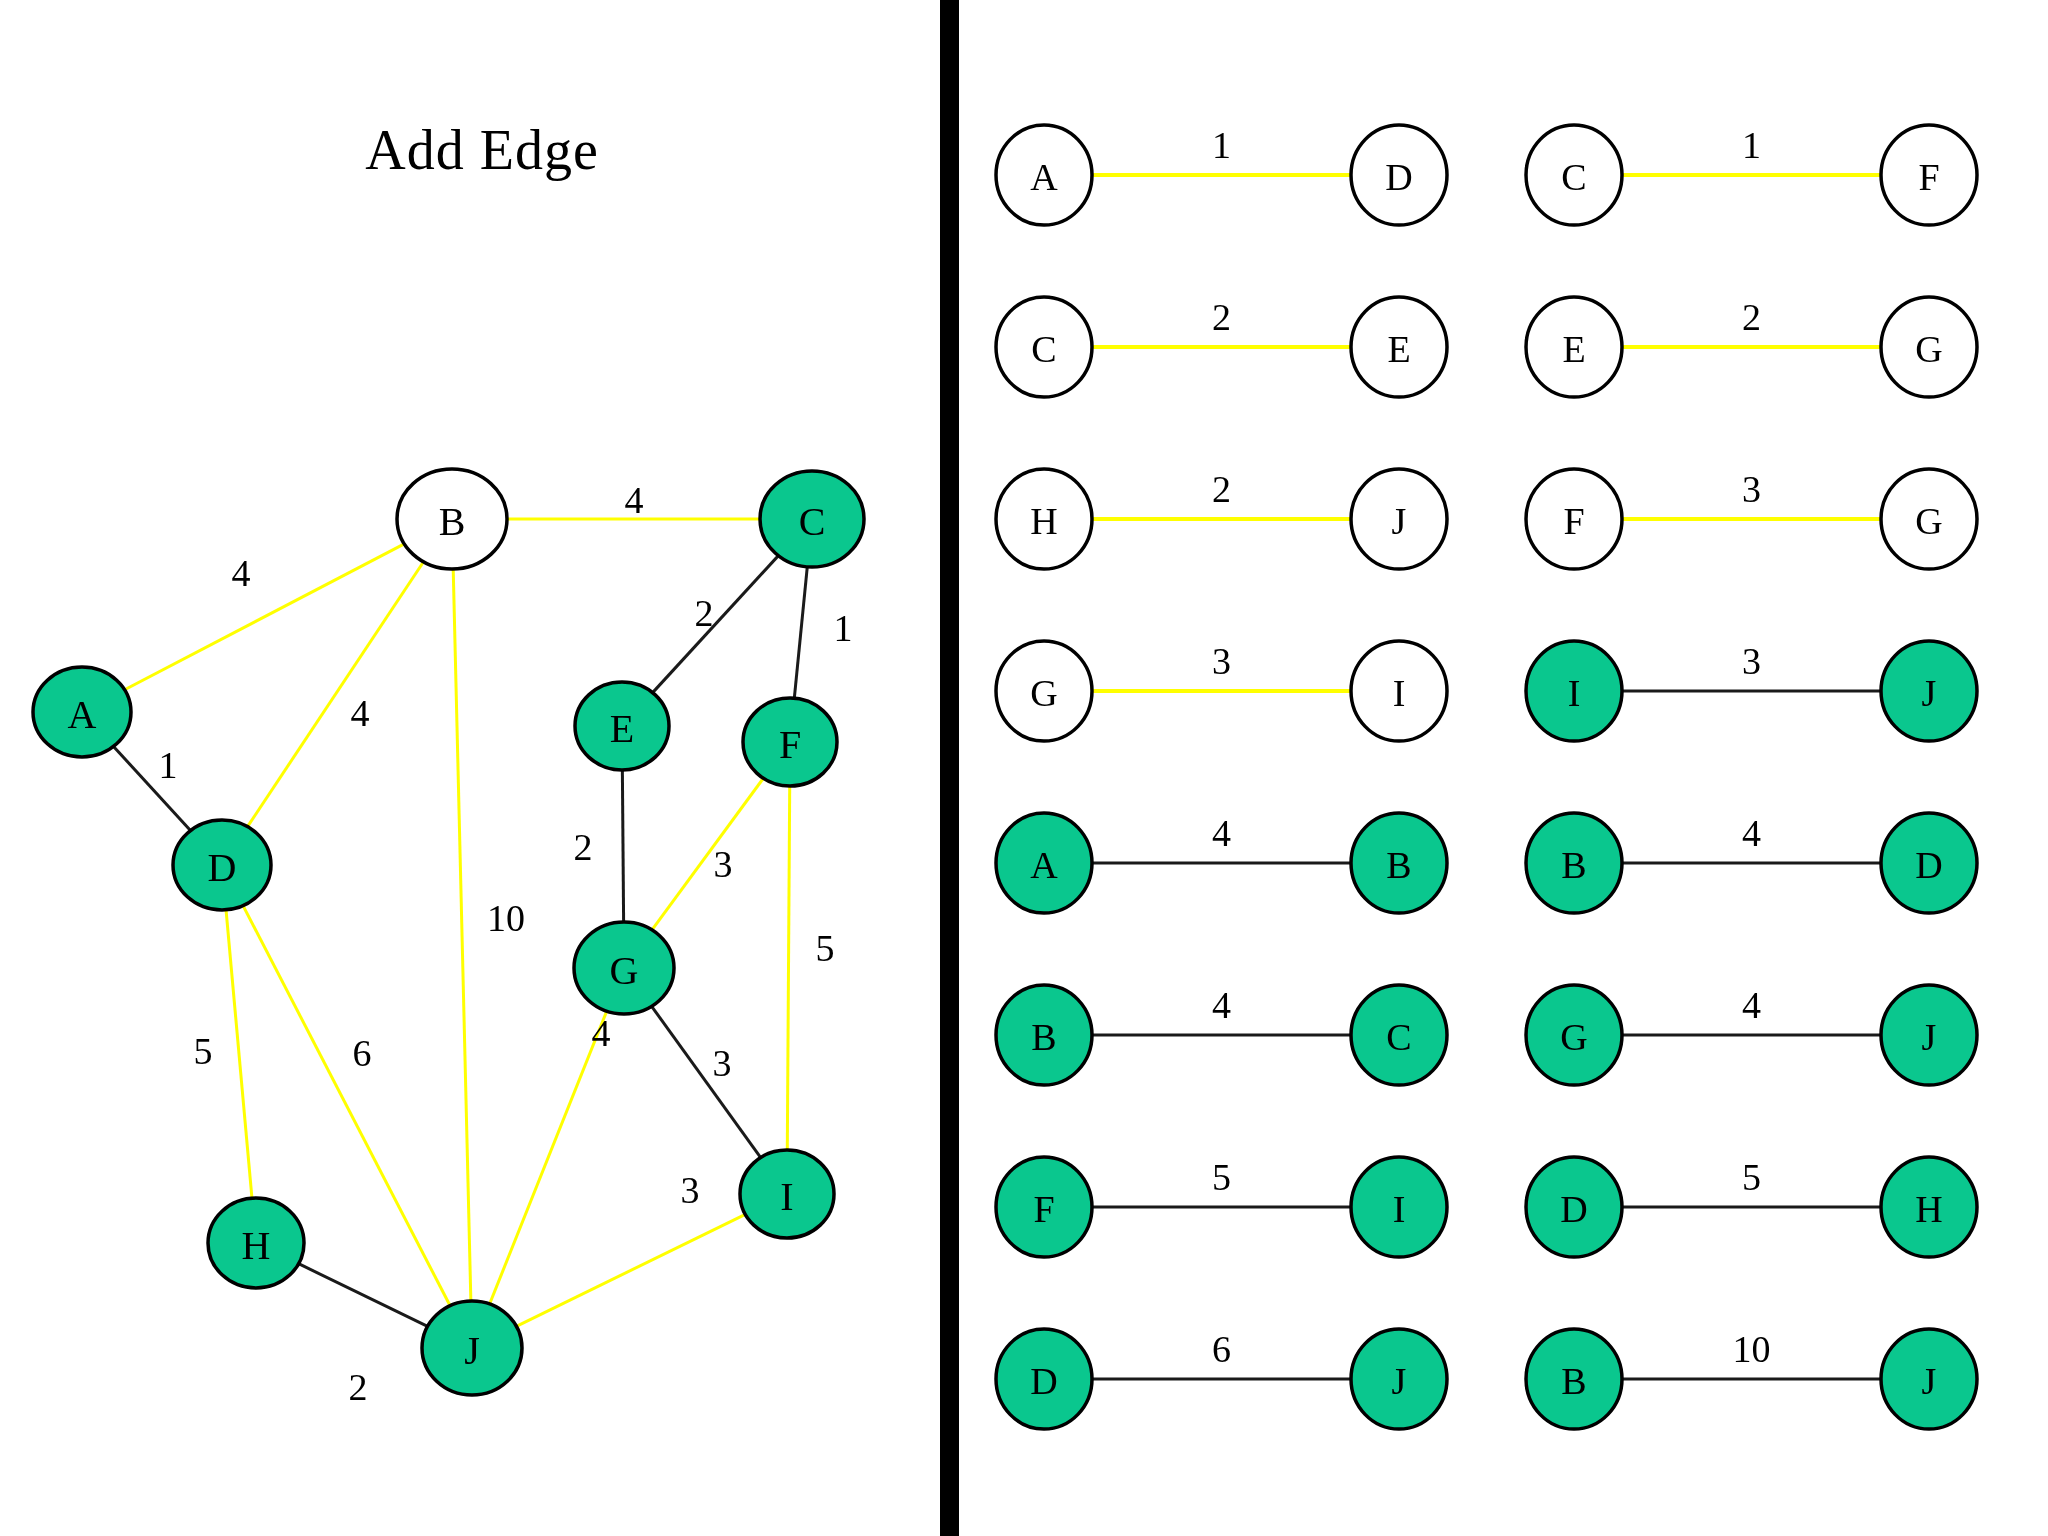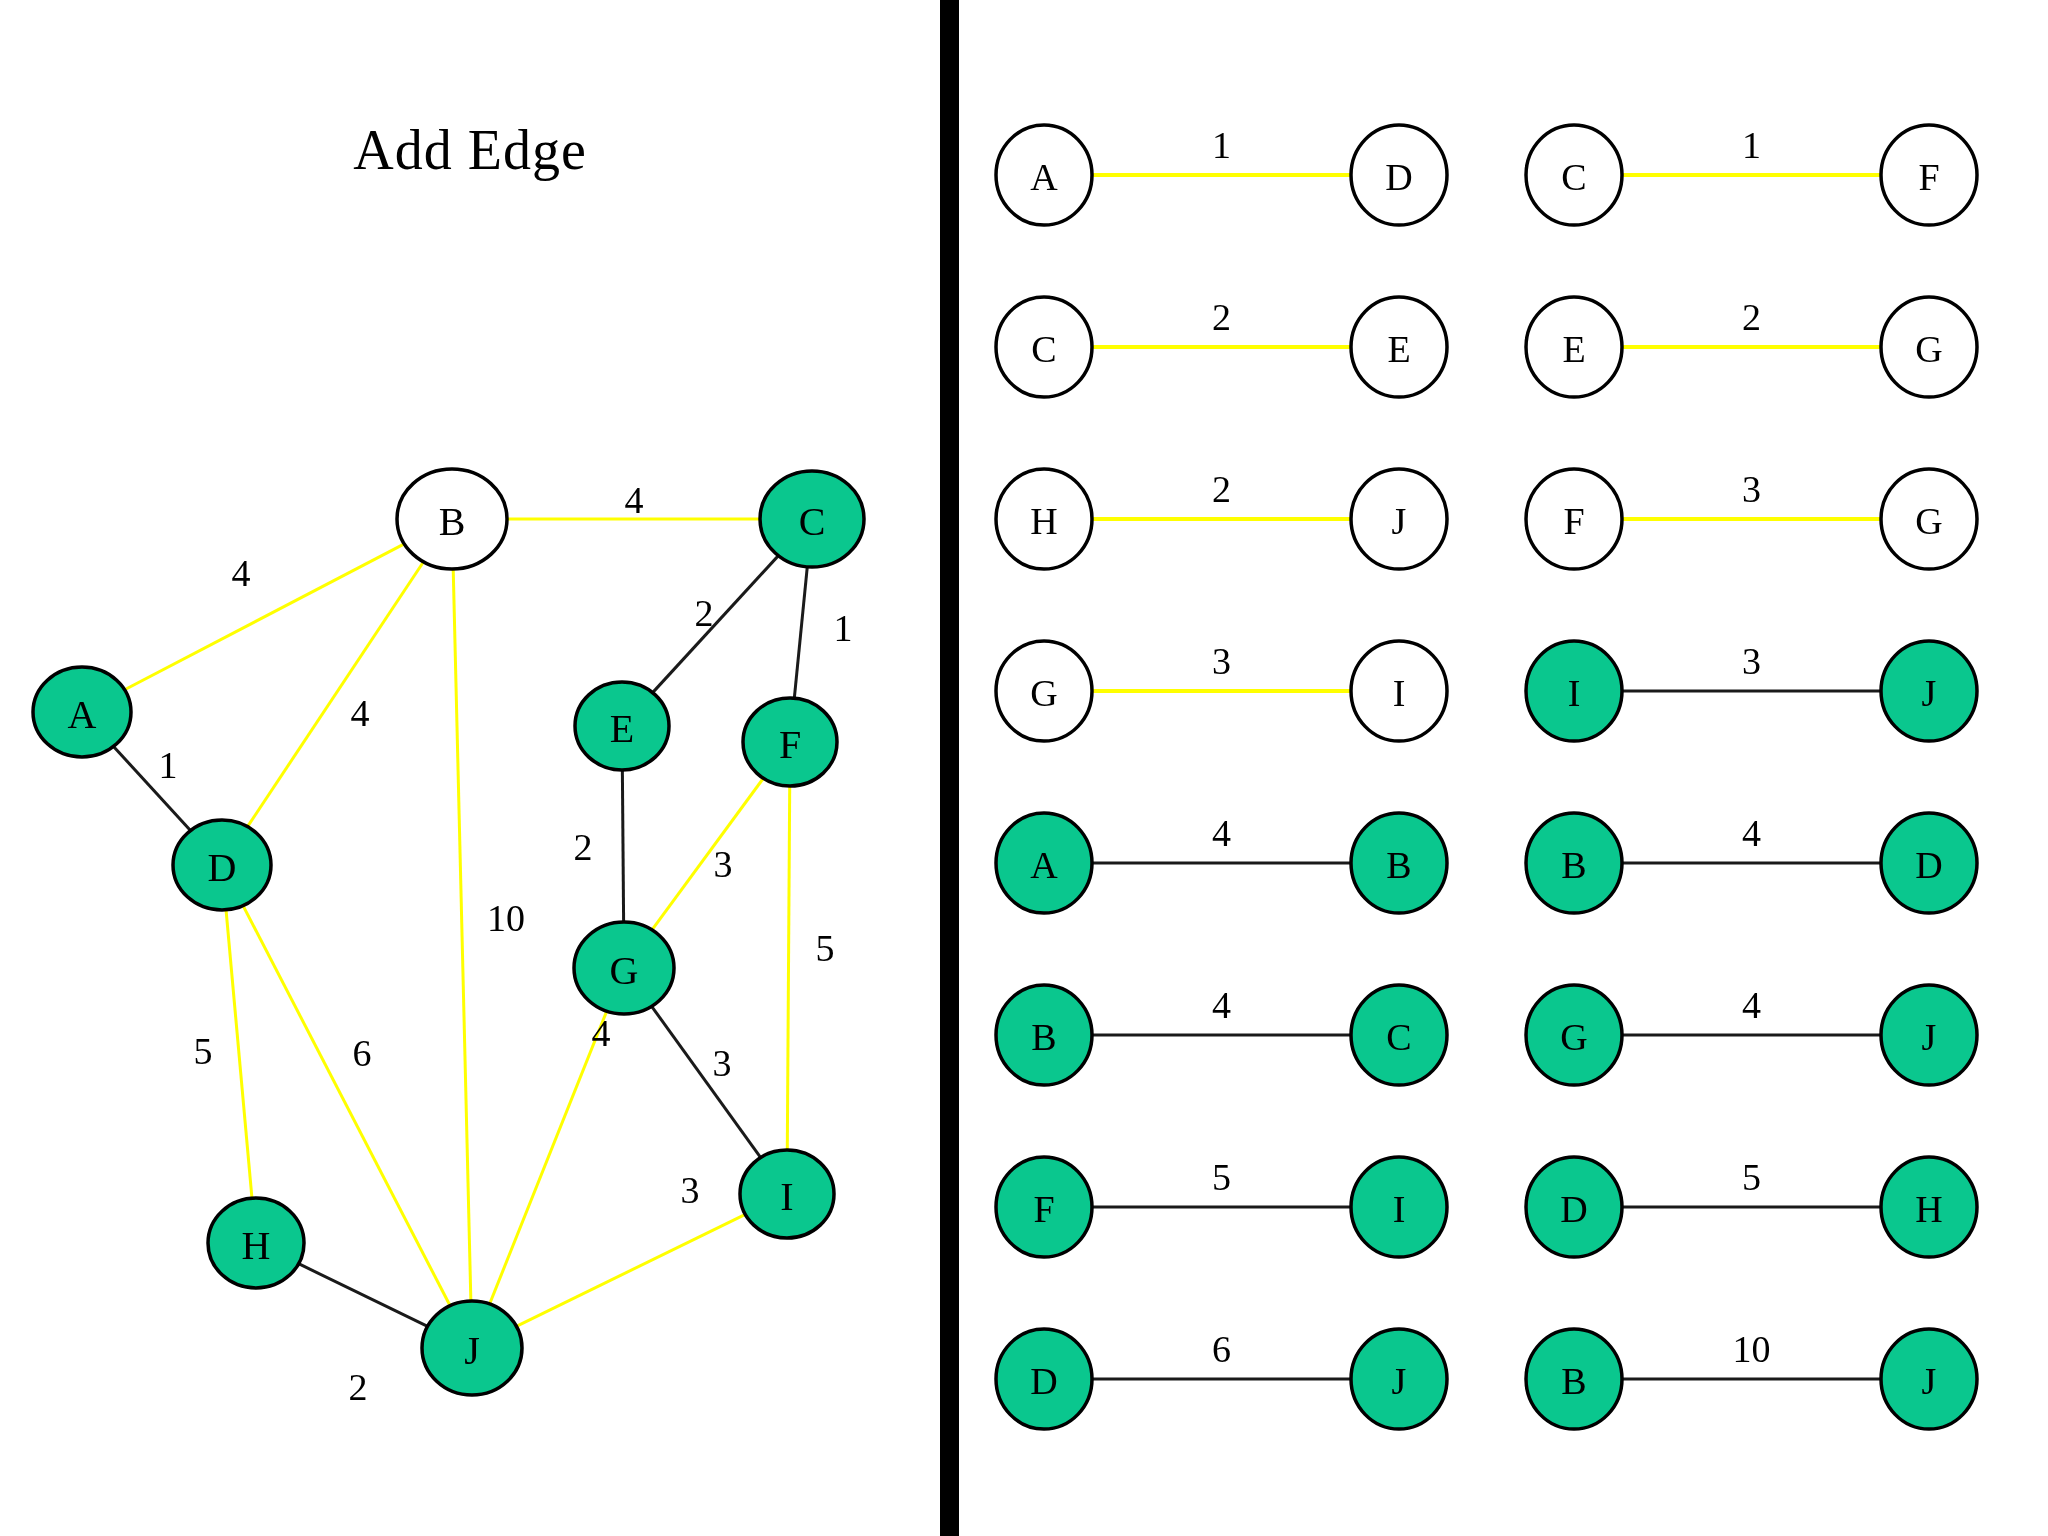--- a/index.html
+++ b/index.html
@@ -5,21 +5,21 @@
   html,body{margin:0;padding:0;background:#fff;}
   body{width:2048px;height:1536px;overflow:hidden;
        font-family:"Liberation Serif","DejaVu Serif",serif;}
   #root{position:relative;width:2048px;height:1536px;background:#ffffff;}
 
   
   #divider{position:absolute;left:940px;top:0;width:19px;height:1536px;background:#000;}
 
   
   #left-panel{position:absolute;left:0;top:0;width:940px;height:1536px;}
-  #graph-title{position:absolute;left:0;top:118px;width:940px;text-align:center;
+  #graph-title{position:absolute;left:12px;top:118px;width:940px;text-align:center;
                font-size:56px;color:#000;letter-spacing:1px;}
   #graph-svg{position:absolute;left:0;top:0;}
 
   
   #right-panel{position:absolute;left:959px;top:0;width:1089px;height:1536px;}
   #list-svg{position:absolute;left:0;top:0;}
 
   .node-label{font-family:"Liberation Serif","DejaVu Serif",serif;
               font-size:40px;fill:#000;text-anchor:middle;dominant-baseline:central;}
   .node-label-sm{font-family:"Liberation Serif","DejaVu Serif",serif;

